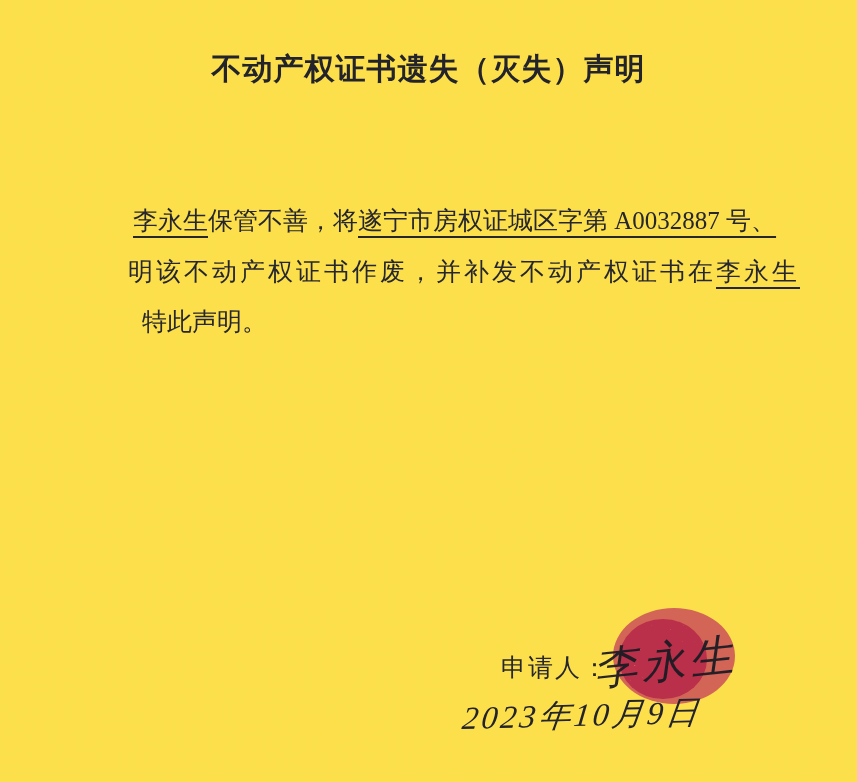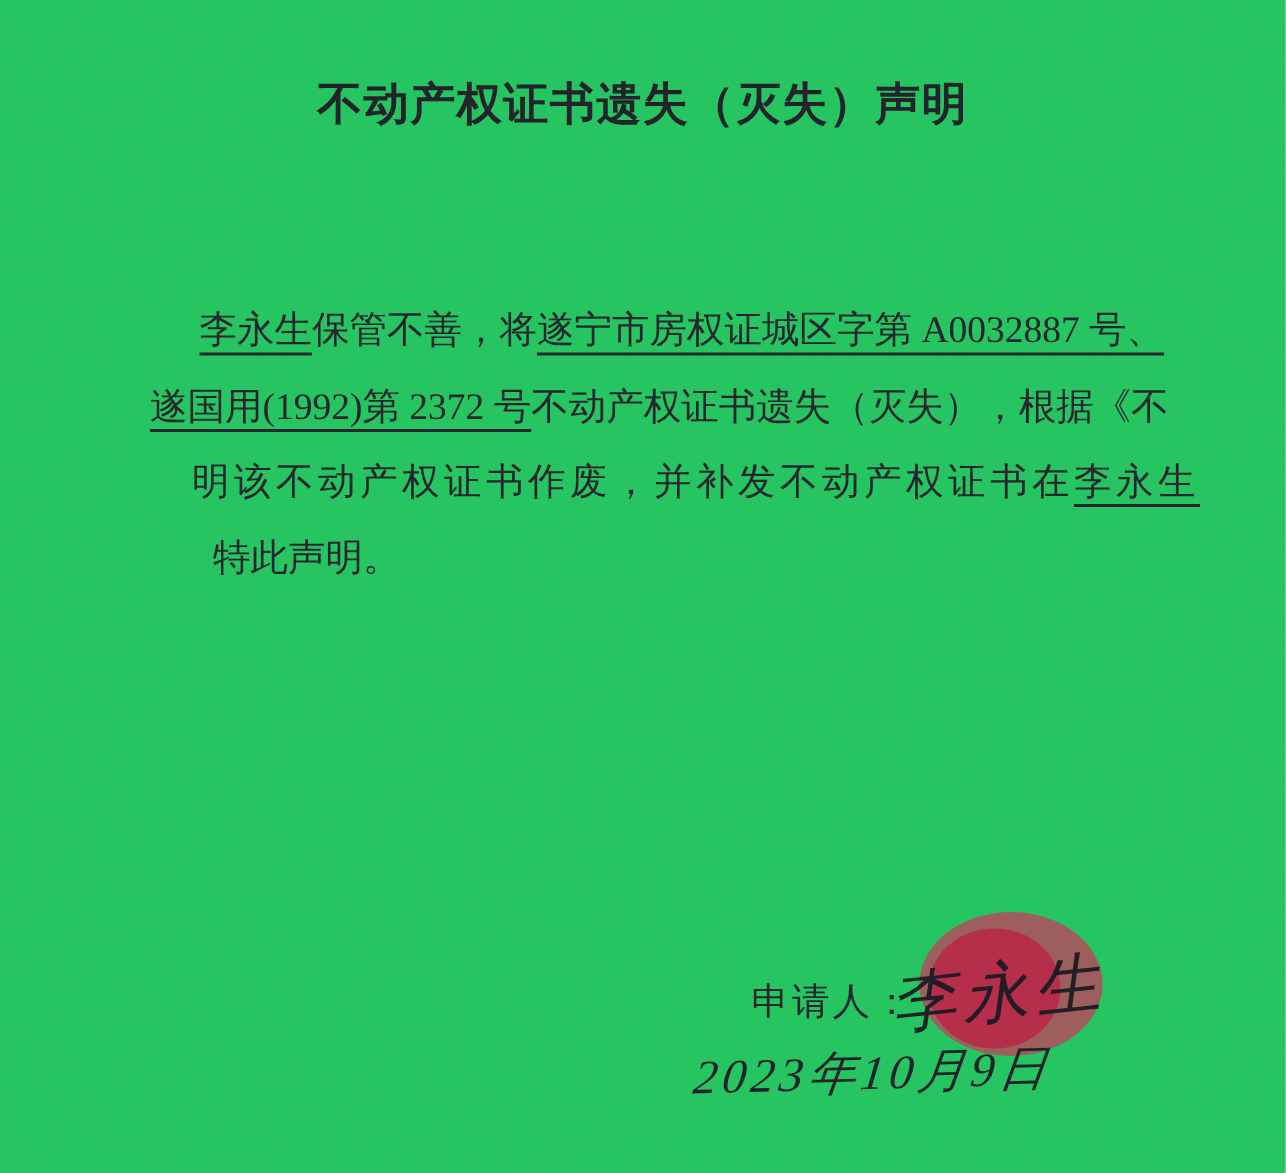--- a/index.html
+++ b/index.html
@@ -5,21 +5,21 @@
   html, body {
     margin: 0;
     padding: 0;
     background: #d8d5e2;
     font-family: "Liberation Serif", "DejaVu Serif", serif;
   }
   .paper {
     position: relative;
     width: 857px;
     height: 782px;
-    background: #22c55e;
+    background: #fde047;
     overflow: hidden;
     color: #26262e;
   }
   .paper-noise {
     position: absolute;
     inset: 0;
     pointer-events: none;
   }
   .doc-title {
     position: absolute;
@@ -106,21 +106,20 @@
       <feColorMatrix type="matrix" values="0 0 0 0 0.55  0 0 0 0 0.52  0 0 0 0 0.66  0 0 0 0.05 0"></feColorMatrix>
     </filter>
     <rect width="857" height="782" filter="url(#paperNoise)"></rect>
   </svg>
 
   <div class="doc-title">不动产权证书遗失（灭失）声明</div>
 
   <div class="body-text">
     <div class="tline indent1"><span class="u">李永生</span><span>保管不善，将</span><span class="u">遂宁市房权证城区字第 A0032887 号、</span></div>
 
-    <div class="tline"><span class="u">遂国用(1992)第 2372 号</span><span>不动产权证书遗失（灭失），根据《不</span></div>
 
 
     <div class="tline spread"><span>明该不动产权证书作废，并补发不动产权证书在</span><span class="u">李永生</span></div>
 
 
     <div class="tline indent2"><span>特此声明。</span></div>
   </div>
 
   <div class="applicant-label">申请人：</div>
 

